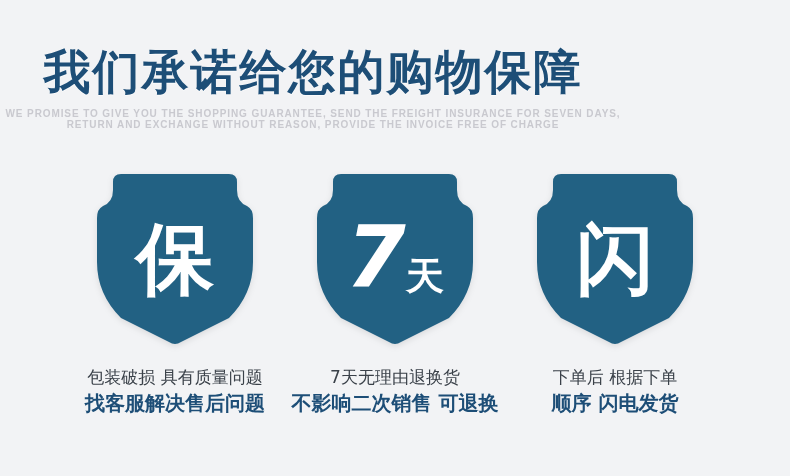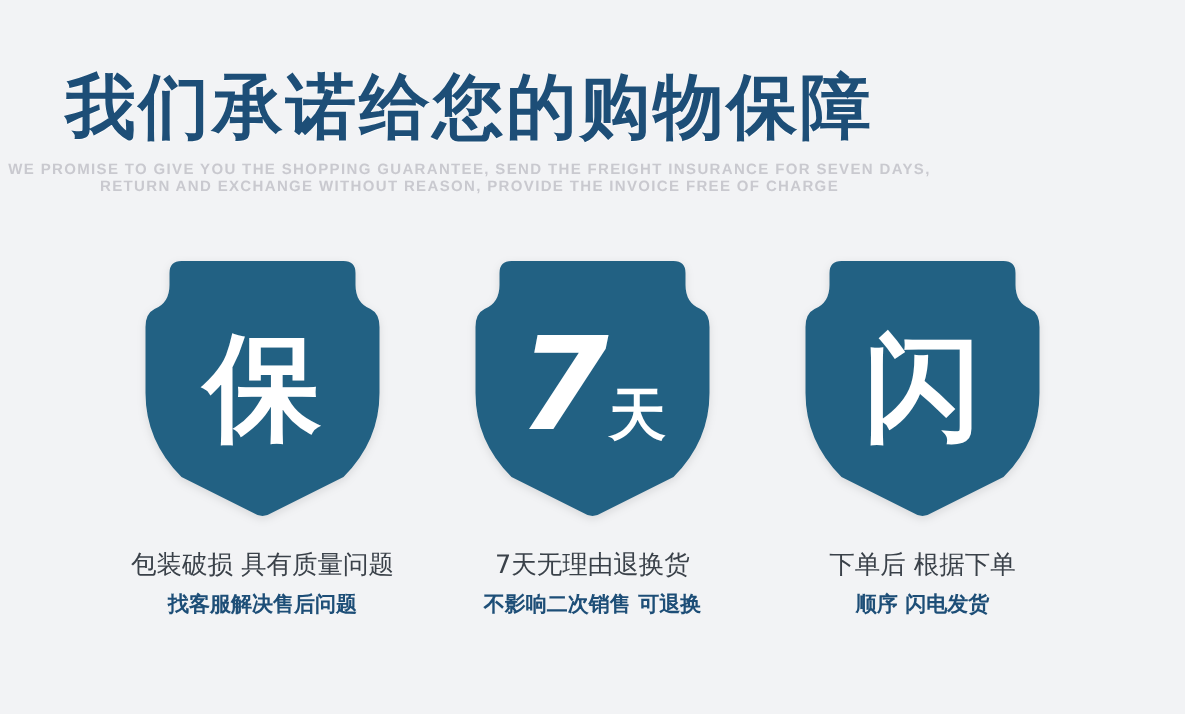--- a/index.html
+++ b/index.html
@@ -142,21 +142,21 @@
     color: #333b44;
   }
   .caption .line1 {
     font-size: 17px;
     line-height: 26px;
     font-weight: normal;
     color: #3a4149;
     white-space: nowrap;
   }
   .caption .line2 {
-    font-size: 14px;
+    font-size: 20px;
     line-height: 26px;
     font-weight: bold;
     color: #1d4e77;
     white-space: nowrap;
   }
 </style>
 </head>
 <body style="background: rgb(242, 243, 245);">
 
 <div class="banner">

